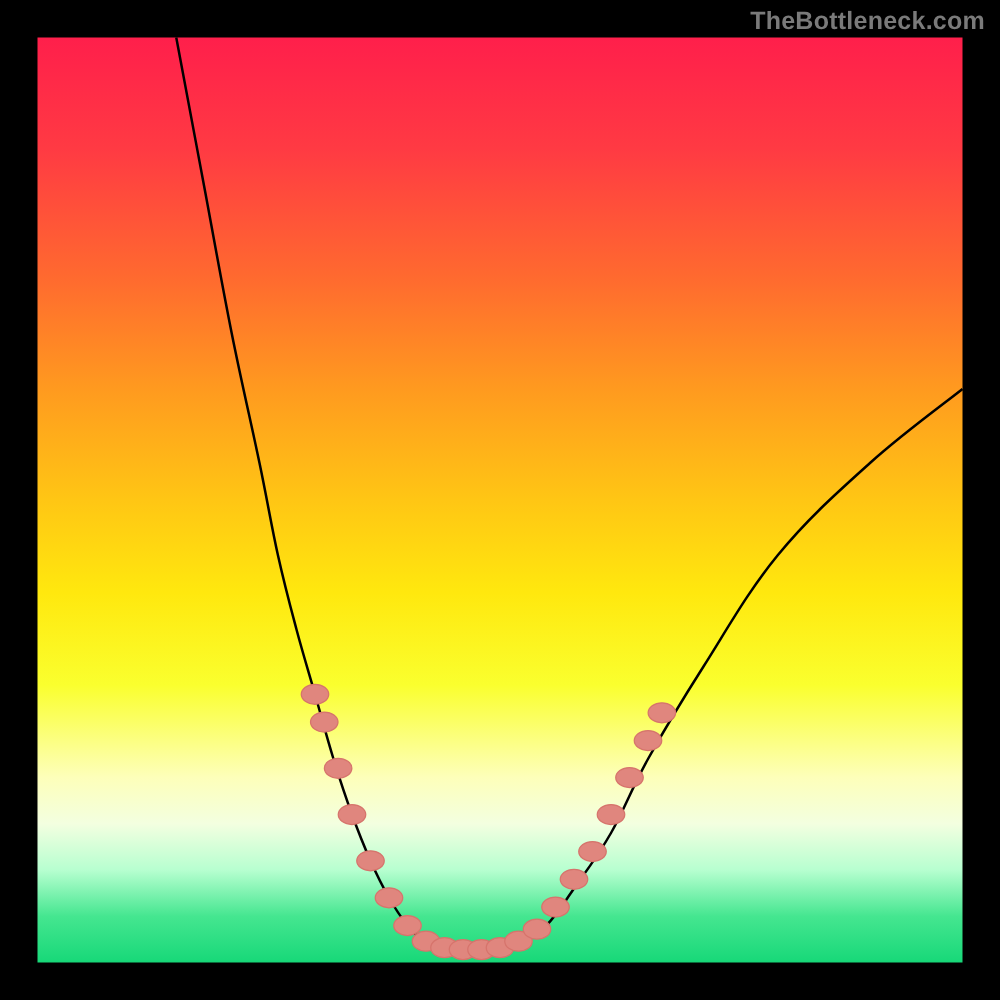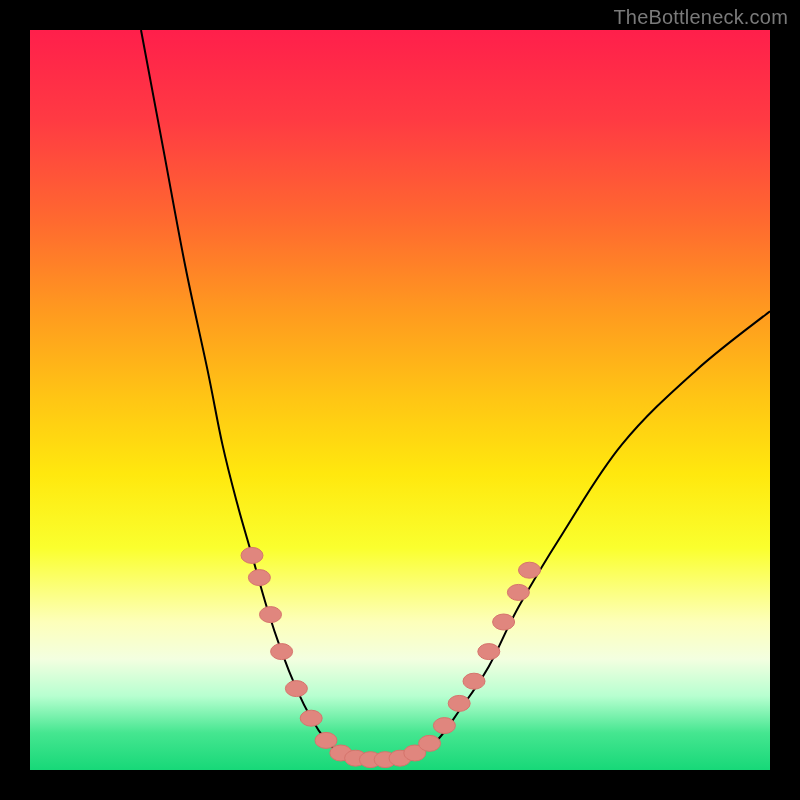--- a/index.html
+++ b/index.html
@@ -40,21 +40,21 @@
       #45e690 95%,
       #17d878 100%
     );
   }
   .watermark {
     position: absolute;
     top: 6px;
     right: 12px;
     color: #7a7a7a;
     font-size: 20px;
-    font-weight: 400;
+    font-weight: 700;
     letter-spacing: 0.2px;
     pointer-events: none;
     margin-left: 40px;
   }
   svg.curves {
     position: absolute;
     left: 0;
     top: 0;
     width: 740px;
     height: 740px;

